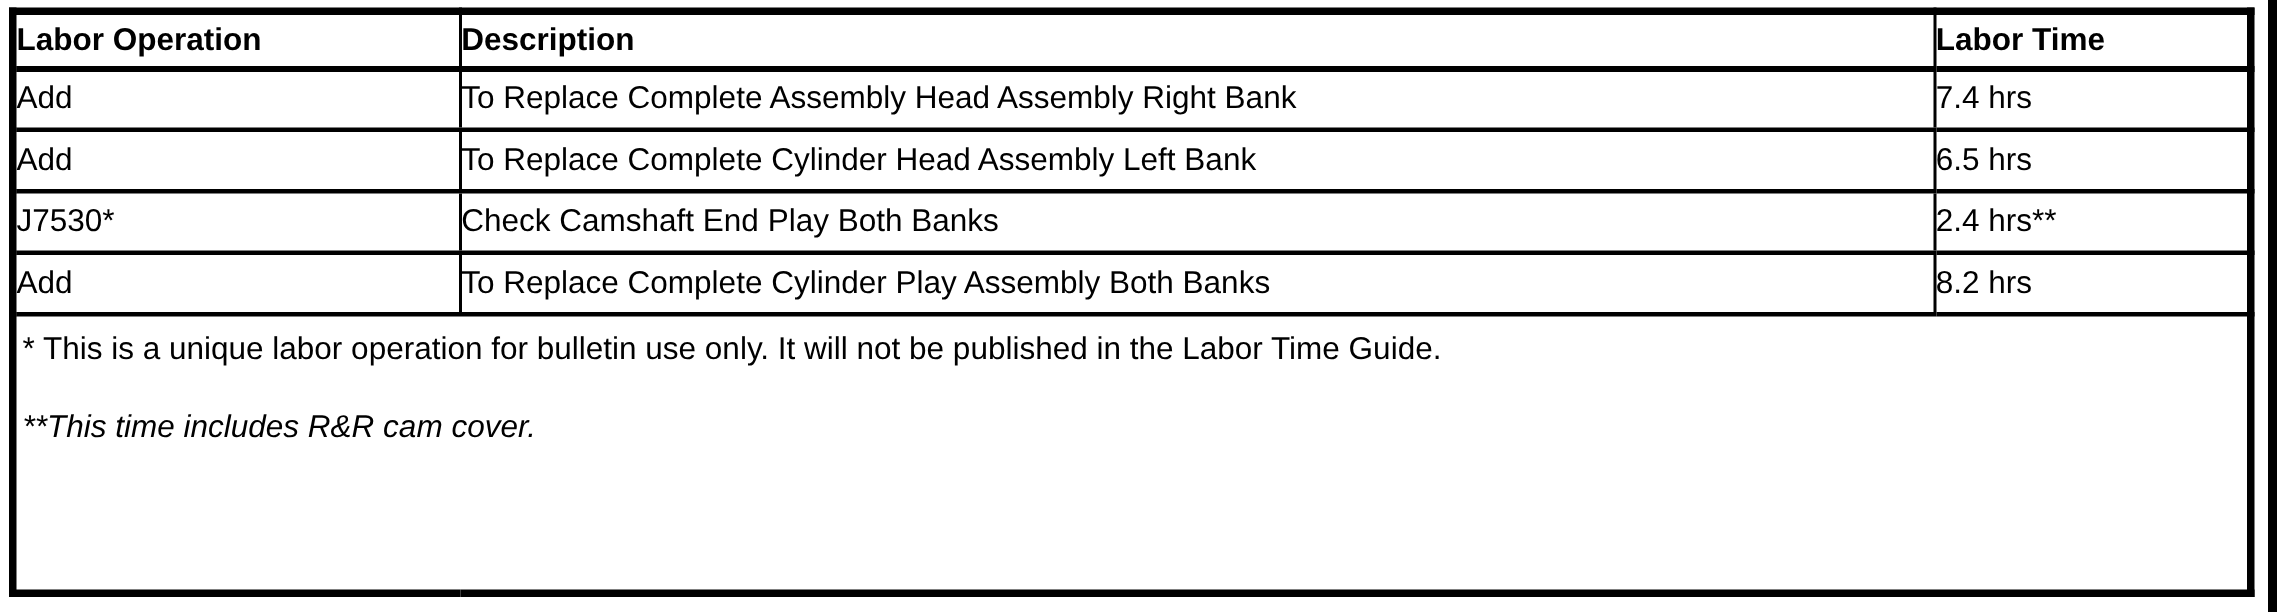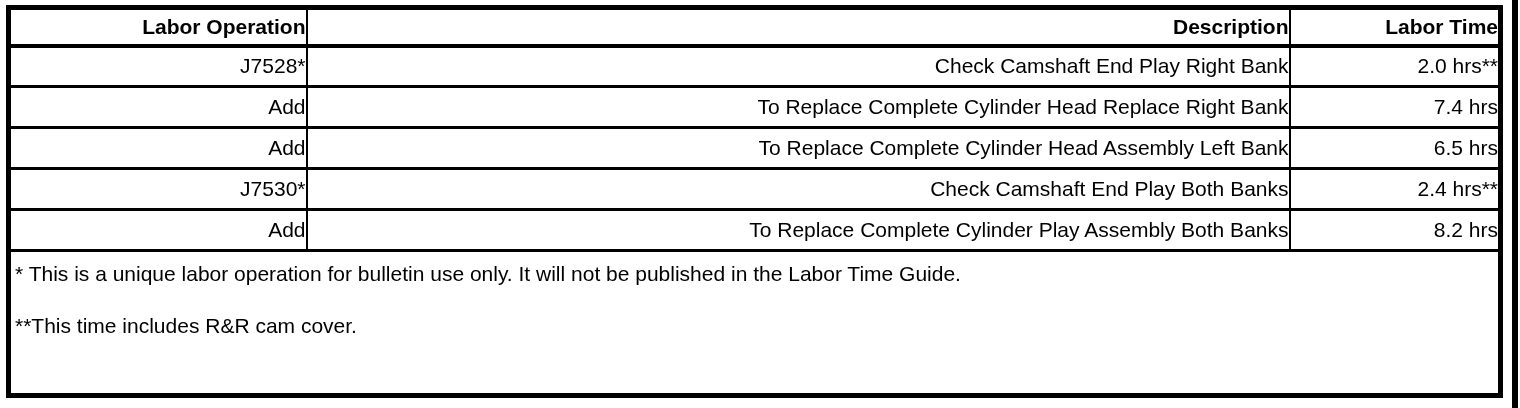--- a/index.html
+++ b/index.html
@@ -31,21 +31,21 @@
     border-collapse: collapse;
     table-layout: fixed;
     background: #ffffff;
   }
   table.labor { border: 5px solid #000000; }
   .labor th, .labor td {
     border: 3px solid #000000;
     border-left-width: 2px;
     border-right-width: 2px;
     font-size: 21px;
-    text-align: right;
+    text-align: left;
     vertical-align: middle;
     padding: 0;
     overflow: hidden;
     white-space: nowrap;
   }
   .labor th {
     font-weight: bold;
     height: 38px;
     border-bottom-width: 4px;
   }
@@ -56,21 +56,21 @@
     vertical-align: top;
     padding: 9px 4px 6px 4px;
     white-space: normal;
     margin-left: 30px;
   }
   .footnote {
     margin: 0 0 26px 0;
     font-size: 21px;
     line-height: 26px;
   }
-  .footnote:last-child { margin-bottom: 0; }
+  .footnote:last-child { margin-bottom: 0; font-style: italic; }
   col.c-op   { width: 298px; }
   col.c-desc { width: auto; }
   col.c-time { width: 211px; }
 </style>
 </head>
 <body>
 
 <div class="page">
 
   <table class="labor">
@@ -81,27 +81,22 @@
     </colgroup>
     <thead>
       <tr>
         <th>Labor Operation</th>
         <th>Description</th>
         <th>Labor Time</th>
       </tr>
     </thead>
     <tbody>
       <tr>
-        <td>J7528*</td>
-        <td>Check Camshaft End Play Right Bank</td>
-        <td>2.0 hrs**</td>
-      </tr>
-      <tr>
         <td>Add</td>
-        <td>To Replace Complete Cylinder Head Replace Right Bank</td>
+        <td>To Replace Complete Assembly Head Assembly Right Bank</td>
         <td>7.4 hrs</td>
       </tr>
       <tr>
         <td>Add</td>
         <td>To Replace Complete Cylinder Head Assembly Left Bank</td>
         <td>6.5 hrs</td>
       </tr>
       <tr>
         <td>J7530*</td>
         <td>Check Camshaft End Play Both Banks</td>

